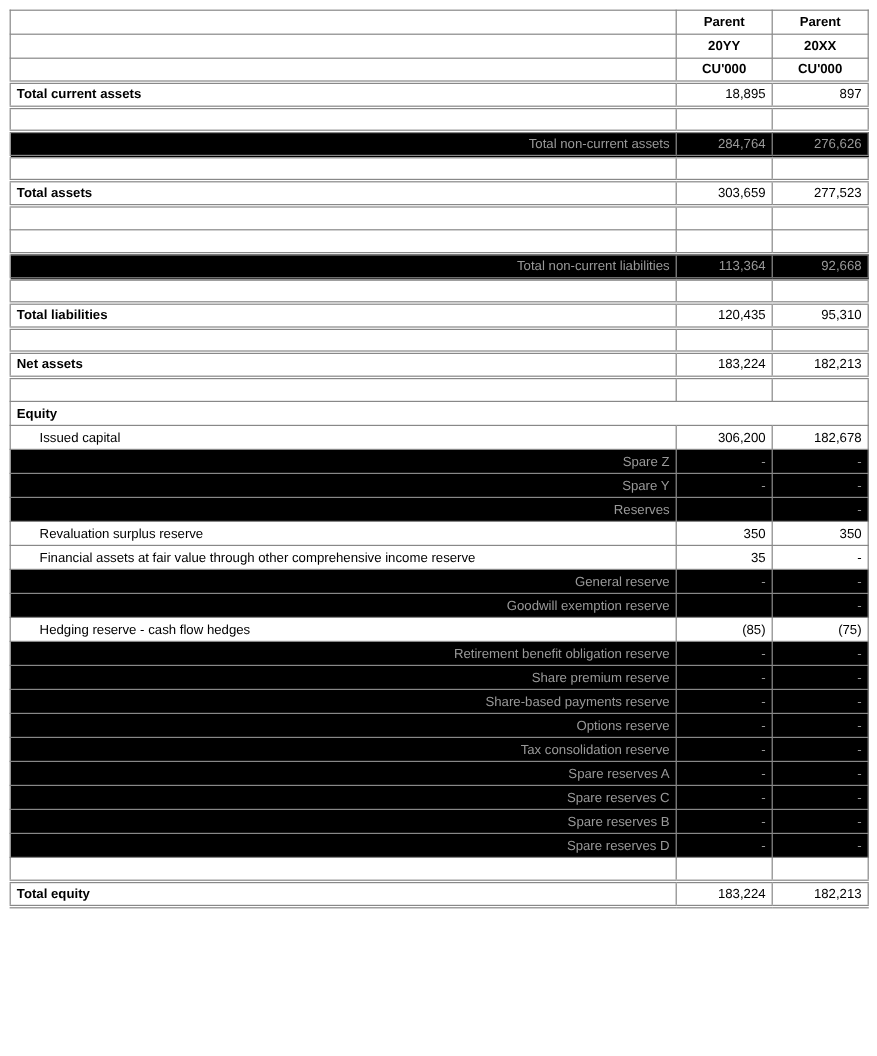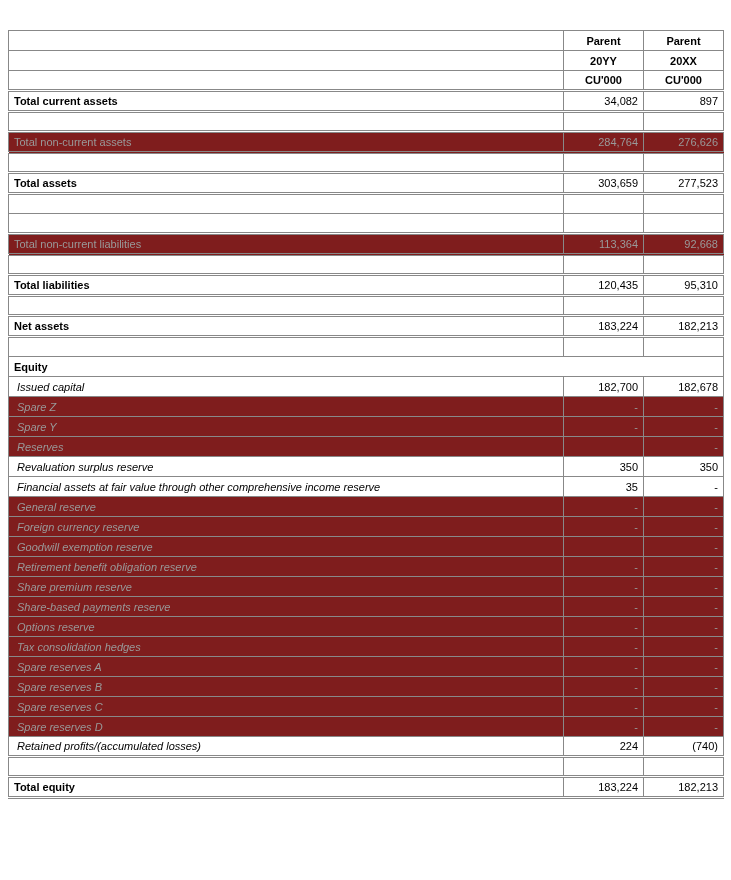--- a/index.html
+++ b/index.html
@@ -8,39 +8,38 @@
     padding: 8px;
     font-family: Arial, Helvetica, sans-serif;
     font-size: 11px;
     background: #fff;
     color: #000;
   }
   table {
     border-collapse: collapse;
     width: 715px;
     table-layout: fixed;
-    margin-top: 22px;
   }
   col.label { width: 555px; }
   col.val { width: 80px; }
   td {
     border: 1px solid #888;
     padding: 3px 5px;
     height: 20px;
     vertical-align: middle;
   }
   td.label { text-align: left; }
   td.val { text-align: right; }
   td.hdr { text-align: center; font-weight: bold; }
   tr.bold td.label { font-weight: bold; }
-  tr.muted td { color: #999; background: #7f1d1d; }
+  tr.muted td { color: #999; background: #000000; text-align: right; }
   tr.spacer td { background: #fff; }
   tr.dtop td { border-top: 3px double #888; }
   tr.dbot td { border-bottom: 3px double #888; }
-  td.indent1 { padding-left: 8px; font-style: italic; }
+  td.indent1 { padding-left: 24px; }
   td.noright { border-right: none; }
   td.noleft { border-left: none; }
 </style>
 </head>
 <body>
 
 <table>
   <colgroup>
       <col class="label">
       <col class="val">
@@ -58,21 +57,21 @@
       <td class="hdr">20XX</td>
     </tr>
     <tr class="dbot">
       <td class="label"></td>
       <td class="hdr">CU'000</td>
       <td class="hdr">CU'000</td>
     </tr>
 
     <tr class="bold dbot">
       <td class="label">Total current assets</td>
-      <td class="val">34,082</td>
+      <td class="val">18,895</td>
       <td class="val">897</td>
     </tr>
     <tr class="spacer">
         <td class="label"></td>
         <td class="val"></td>
         <td class="val"></td>
       </tr>
 
     <tr class="muted dtop dbot">
       <td class="label">Total non-current assets</td>
@@ -136,21 +135,21 @@
       </tr>
 
     <tr class="bold">
       <td class="label noright">Equity</td>
       <td class="val noright noleft"></td>
       <td class="val noleft"></td>
     </tr>
 
     <tr>
       <td class="label indent1">Issued capital</td>
-      <td class="val">182,700</td>
+      <td class="val">306,200</td>
       <td class="val">182,678</td>
     </tr>
     <tr class="muted">
       <td class="label indent1">Spare Z</td>
       <td class="val">-</td>
       <td class="val">-</td>
     </tr>
     <tr class="muted">
       <td class="label indent1">Spare Y</td>
       <td class="val">-</td>
@@ -170,29 +169,29 @@
       <td class="label indent1">Financial assets at fair value through other comprehensive income reserve</td>
       <td class="val">35</td>
       <td class="val">-</td>
     </tr>
     <tr class="muted">
       <td class="label indent1">General reserve</td>
       <td class="val">-</td>
       <td class="val">-</td>
     </tr>
     <tr class="muted">
-      <td class="label indent1">Foreign currency reserve</td>
-      <td class="val">-</td>
-      <td class="val">-</td>
-    </tr>
-    <tr class="muted">
       <td class="label indent1">Goodwill exemption reserve</td>
       <td class="val"></td>
       <td class="val">-</td>
     </tr>
+    <tr>
+      <td class="label indent1">Hedging reserve - cash flow hedges</td>
+      <td class="val">(85)</td>
+      <td class="val">(75)</td>
+    </tr>
     <tr class="muted">
       <td class="label indent1">Retirement benefit obligation reserve</td>
       <td class="val">-</td>
       <td class="val">-</td>
     </tr>
     <tr class="muted">
       <td class="label indent1">Share premium reserve</td>
       <td class="val">-</td>
       <td class="val">-</td>
     </tr>
@@ -200,48 +199,43 @@
       <td class="label indent1">Share-based payments reserve</td>
       <td class="val">-</td>
       <td class="val">-</td>
     </tr>
     <tr class="muted">
       <td class="label indent1">Options reserve</td>
       <td class="val">-</td>
       <td class="val">-</td>
     </tr>
     <tr class="muted">
-      <td class="label indent1">Tax consolidation hedges</td>
+      <td class="label indent1">Tax consolidation reserve</td>
       <td class="val">-</td>
       <td class="val">-</td>
     </tr>
     <tr class="muted">
       <td class="label indent1">Spare reserves A</td>
       <td class="val">-</td>
       <td class="val">-</td>
     </tr>
     <tr class="muted">
+      <td class="label indent1">Spare reserves C</td>
+      <td class="val">-</td>
+      <td class="val">-</td>
+    </tr>
+    <tr class="muted">
       <td class="label indent1">Spare reserves B</td>
       <td class="val">-</td>
       <td class="val">-</td>
     </tr>
     <tr class="muted">
-      <td class="label indent1">Spare reserves C</td>
-      <td class="val">-</td>
-      <td class="val">-</td>
-    </tr>
-    <tr class="muted">
       <td class="label indent1">Spare reserves D</td>
       <td class="val">-</td>
       <td class="val">-</td>
-    </tr>
-    <tr class="dbot">
-      <td class="label indent1">Retained profits/(accumulated losses)</td>
-      <td class="val">224</td>
-      <td class="val">(740)</td>
     </tr>
     <tr class="spacer">
         <td class="label"></td>
         <td class="val"></td>
         <td class="val"></td>
       </tr>
 
     <tr class="bold dtop dbot">
       <td class="label">Total equity</td>
       <td class="val">183,224</td>

